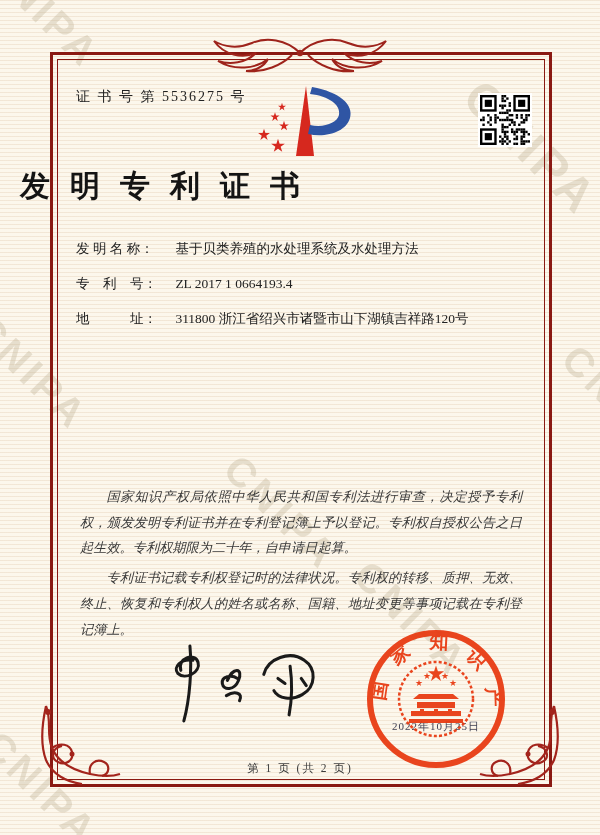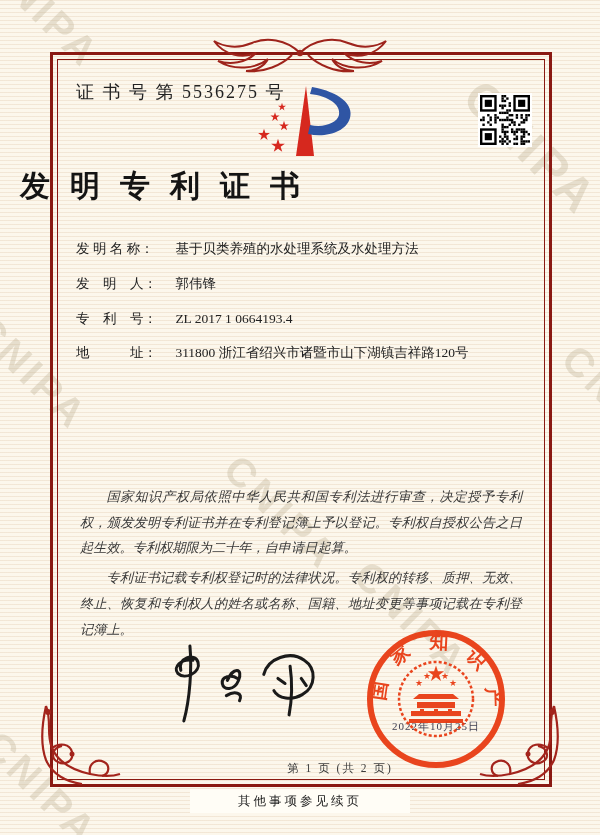--- a/index.html
+++ b/index.html
@@ -24,21 +24,21 @@
   .wm.big{font-size:48px;}
   .wm.med{font-size:40px;}
   .frame{
     position:absolute;left:50px;top:52px;width:496px;height:729px;z-index:2;
     border:3px solid #8a1912;outline:1px solid #8a1912;outline-offset:-8px;
   }
   .flourish-top{position:absolute;left:190px;top:33px;width:220px;height:40px;z-index:3;}
   .flourish-corner{position:absolute;width:84px;height:84px;z-index:3;}
   .flourish-corner.left{left:38px;top:704px;}
   .flourish-corner.right{left:478px;top:704px;transform:scaleX(-1);}
-  .cert-no{position:absolute;left:76px;top:80px;z-index:3;font-size:18px;letter-spacing:2px;color:#222;}
+  .cert-no{position:absolute;left:76px;top:88px;z-index:3;font-size:14px;letter-spacing:2px;color:#222;}
   .logo{position:absolute;left:232px;top:82px;width:136px;height:80px;z-index:3;}
   .qr{position:absolute;left:478px;top:93px;width:50px;height:50px;background:#fff;padding:2px;z-index:3;}
   .title{
     position:absolute;left:0;top:166px;width:100%;z-index:3;text-align:left;
     font-size:30px;font-weight:bold;color:#141414;letter-spacing:20px;text-indent:20px;
   }
   .fields{position:absolute;left:76px;top:240px;width:450px;z-index:3;font-size:13.5px;}
   .fields .row{height:34.8px;white-space:nowrap;}
   .fields .lbl{display:inline-block;min-width:96px;color:#222;}
   .fields .val{color:#222;}
@@ -47,21 +47,21 @@
     font-size:13.2px;line-height:1.95;text-align:justify;font-style:italic;color:#383838;}
   .paras p{margin:4px;text-indent:2em;}
   .signer{position:absolute;left:86px;top:666px;z-index:3;
     font-family:"Liberation Sans","DejaVu Sans",sans-serif;
     font-size:15px;letter-spacing:3px;color:#1d1d1d;line-height:28px;}
   .signature{position:absolute;left:150px;top:640px;width:178px;height:86px;z-index:3;}
   .seal-date{position:absolute;left:366px;top:719px;width:140px;z-index:3;text-align:center;
     font-size:11px;color:#3f3f52;letter-spacing:1px;}
   .seal{position:absolute;left:361px;top:622px;width:150px;height:154px;z-index:4;opacity:0.93;}
   .page-footer{position:absolute;left:50px;top:761px;width:500px;z-index:3;text-align:center;
-    font-size:11.5px;color:#3c3c3c;letter-spacing:2px;padding-left:40px;}
+    font-size:11.5px;color:#3c3c3c;letter-spacing:2px;}
   .continuation{position:absolute;left:190px;top:789px;width:220px;height:24px;z-index:3;
     background:#fffdf6;text-align:center;font-size:12.5px;letter-spacing:3px;color:#222;line-height:24px;}
 </style>
 </head>
 <body>
 
 <div class="page">
 
   <svg width="0" height="0" style="position:absolute">
     <defs>
@@ -238,24 +238,20 @@
     </svg>
 
   <div class="title">发明专利证书</div>
 
   <div class="fields">
     <div class="row">
       <span class="lbl">发 明 名 称：</span>
       <span class="val">基于贝类养殖的水处理系统及水处理方法</span>
     </div>
     <div class="row">
-      <span class="lbl">发　明　人：</span>
-      <span class="val">郭伟锋</span>
-    </div>
-    <div class="row">
       <span class="lbl">专　利　号：</span>
       <span class="val">ZL 2017 1 0664193.4</span>
     </div>
     <div class="row">
       <span class="lbl">地　　　址：</span>
       <span class="val">311800 浙江省绍兴市诸暨市山下湖镇吉祥路120号</span>
     </div>
   </div>
 
   <div class="paras">
@@ -296,15 +292,14 @@
       <rect x="-19" y="3" width="38" height="6"></rect>
       <rect x="-25" y="12" width="50" height="5"></rect>
       <rect x="-27" y="20" width="54" height="4"></rect>
       <rect x="-16" y="10" width="4" height="7"></rect>
       <rect x="-2" y="10" width="4" height="7"></rect>
       <rect x="12" y="10" width="4" height="7"></rect>
     </g>
   </svg>
 
   <div class="page-footer">第 1 页 (共 2 页)</div>
-  <div class="continuation">其他事项参见续页</div>
 
 </div>
 
 </body></html>

